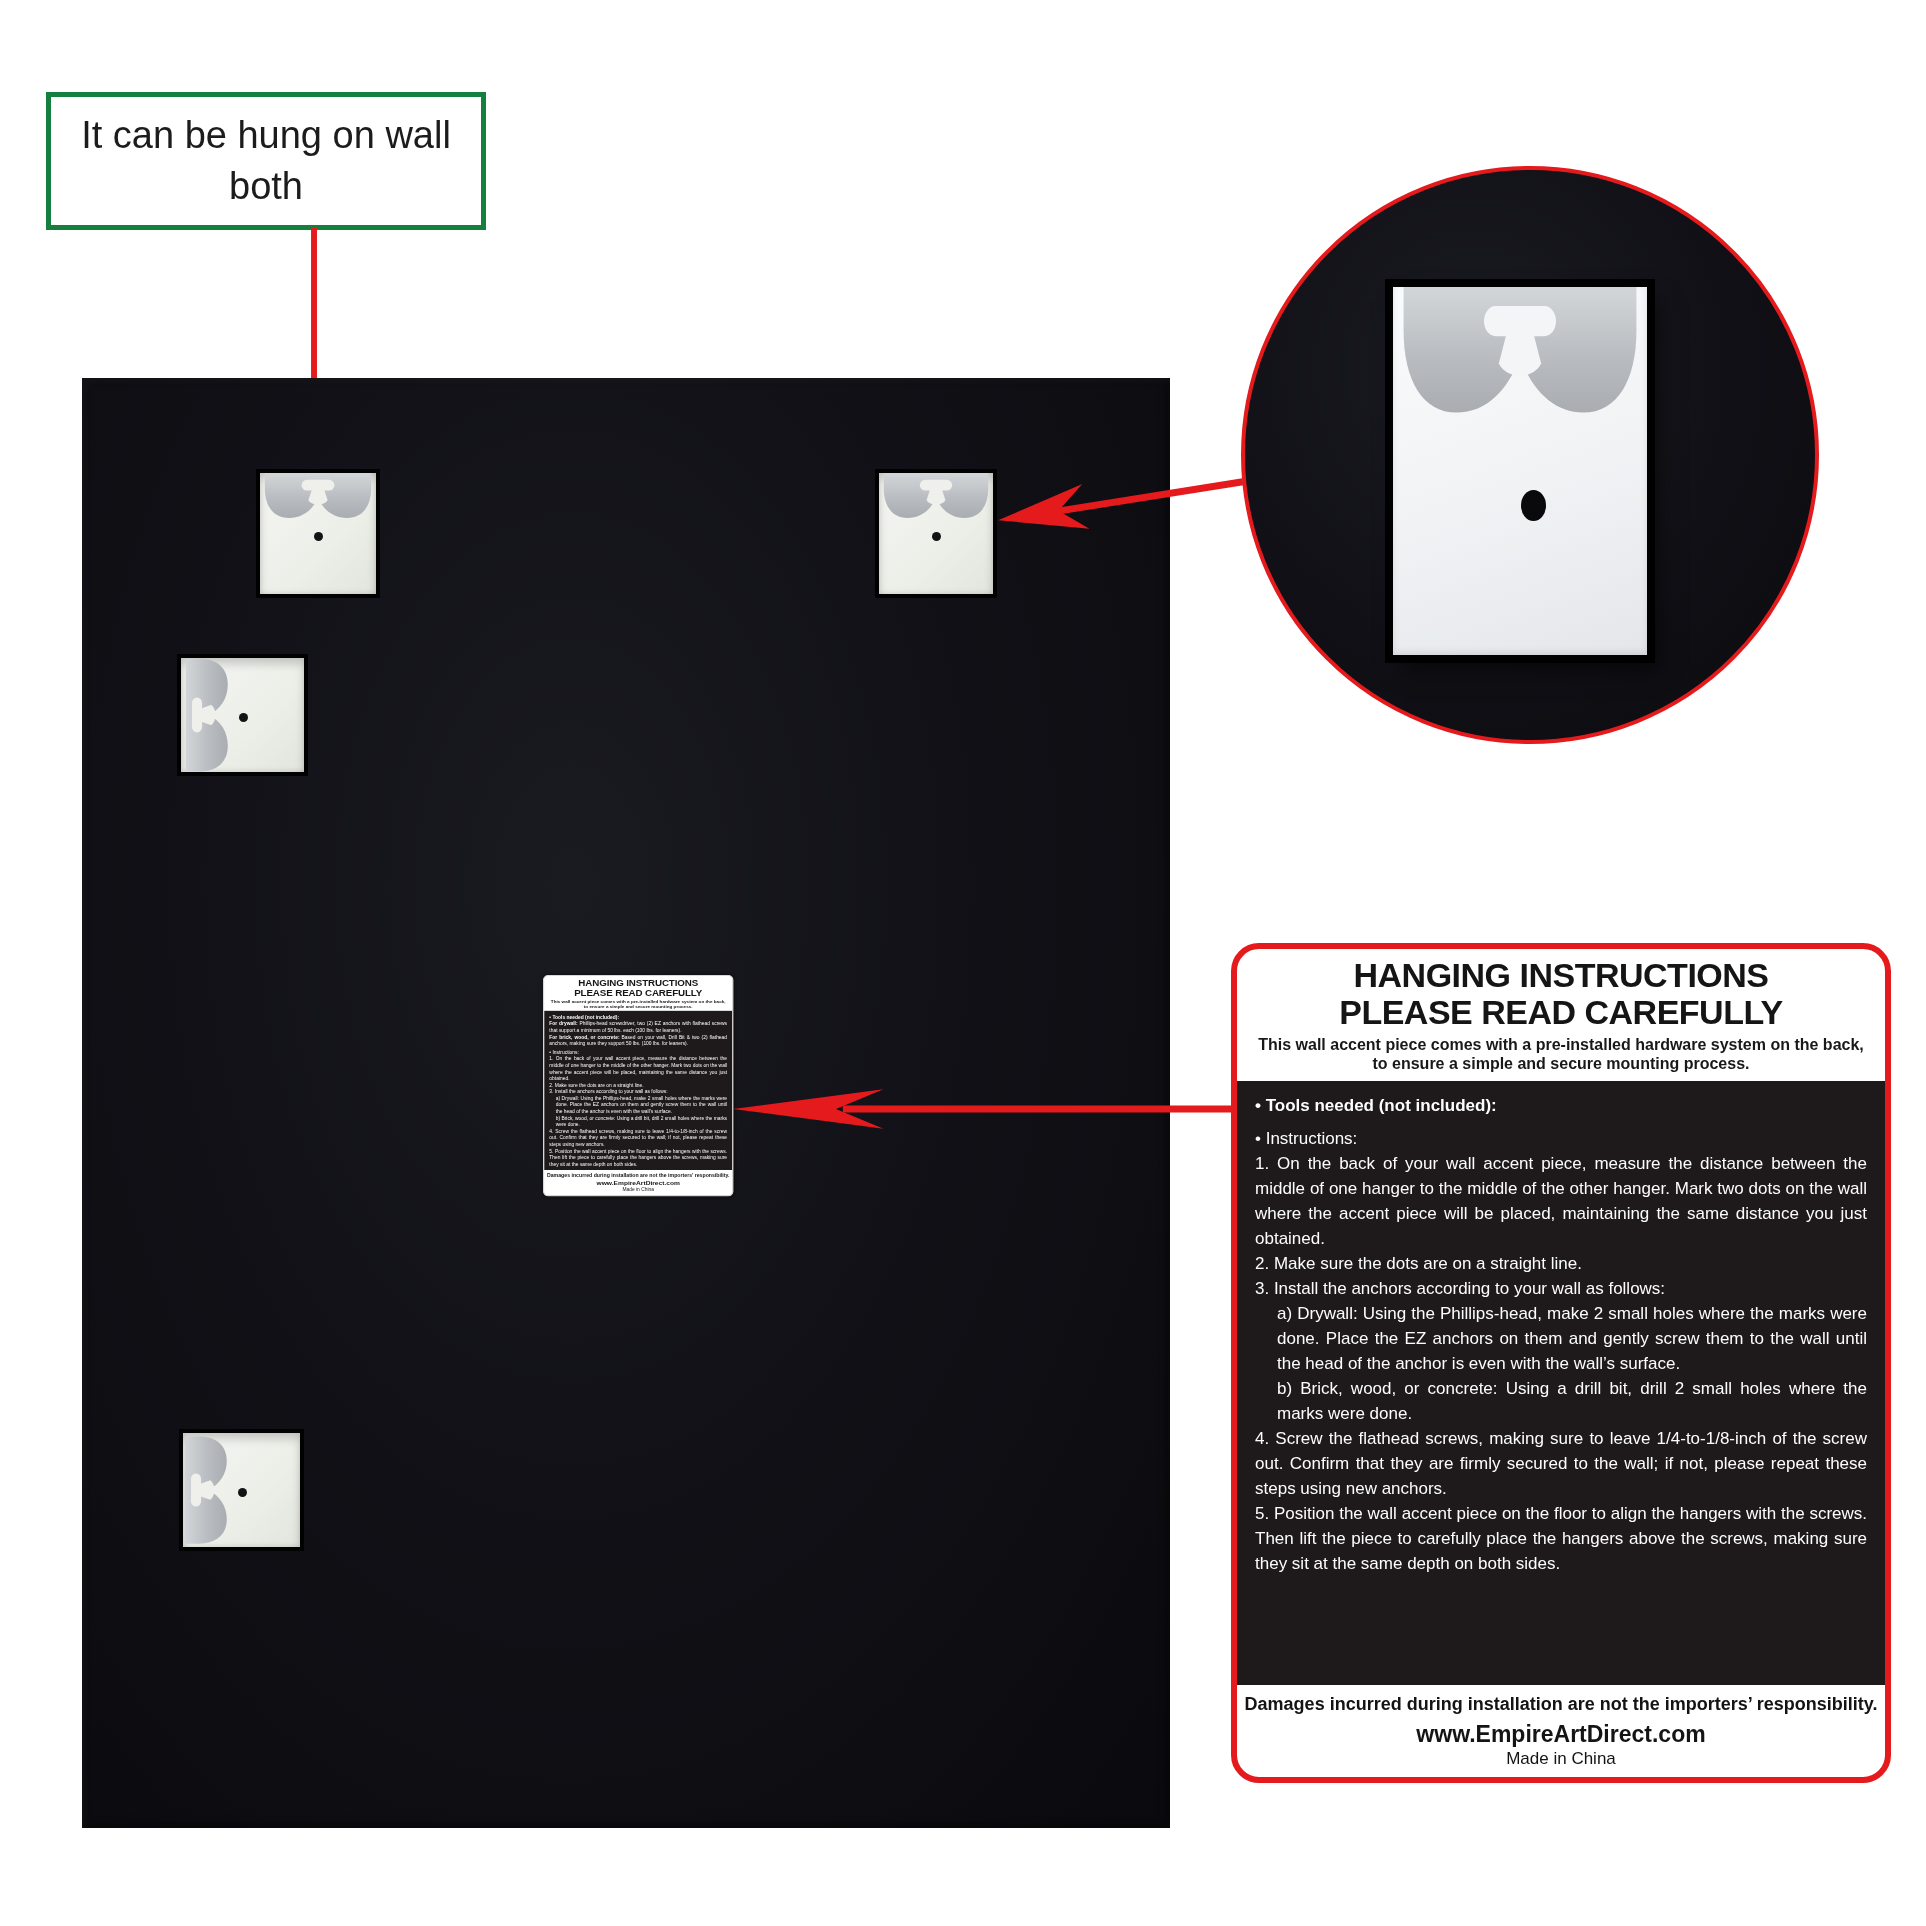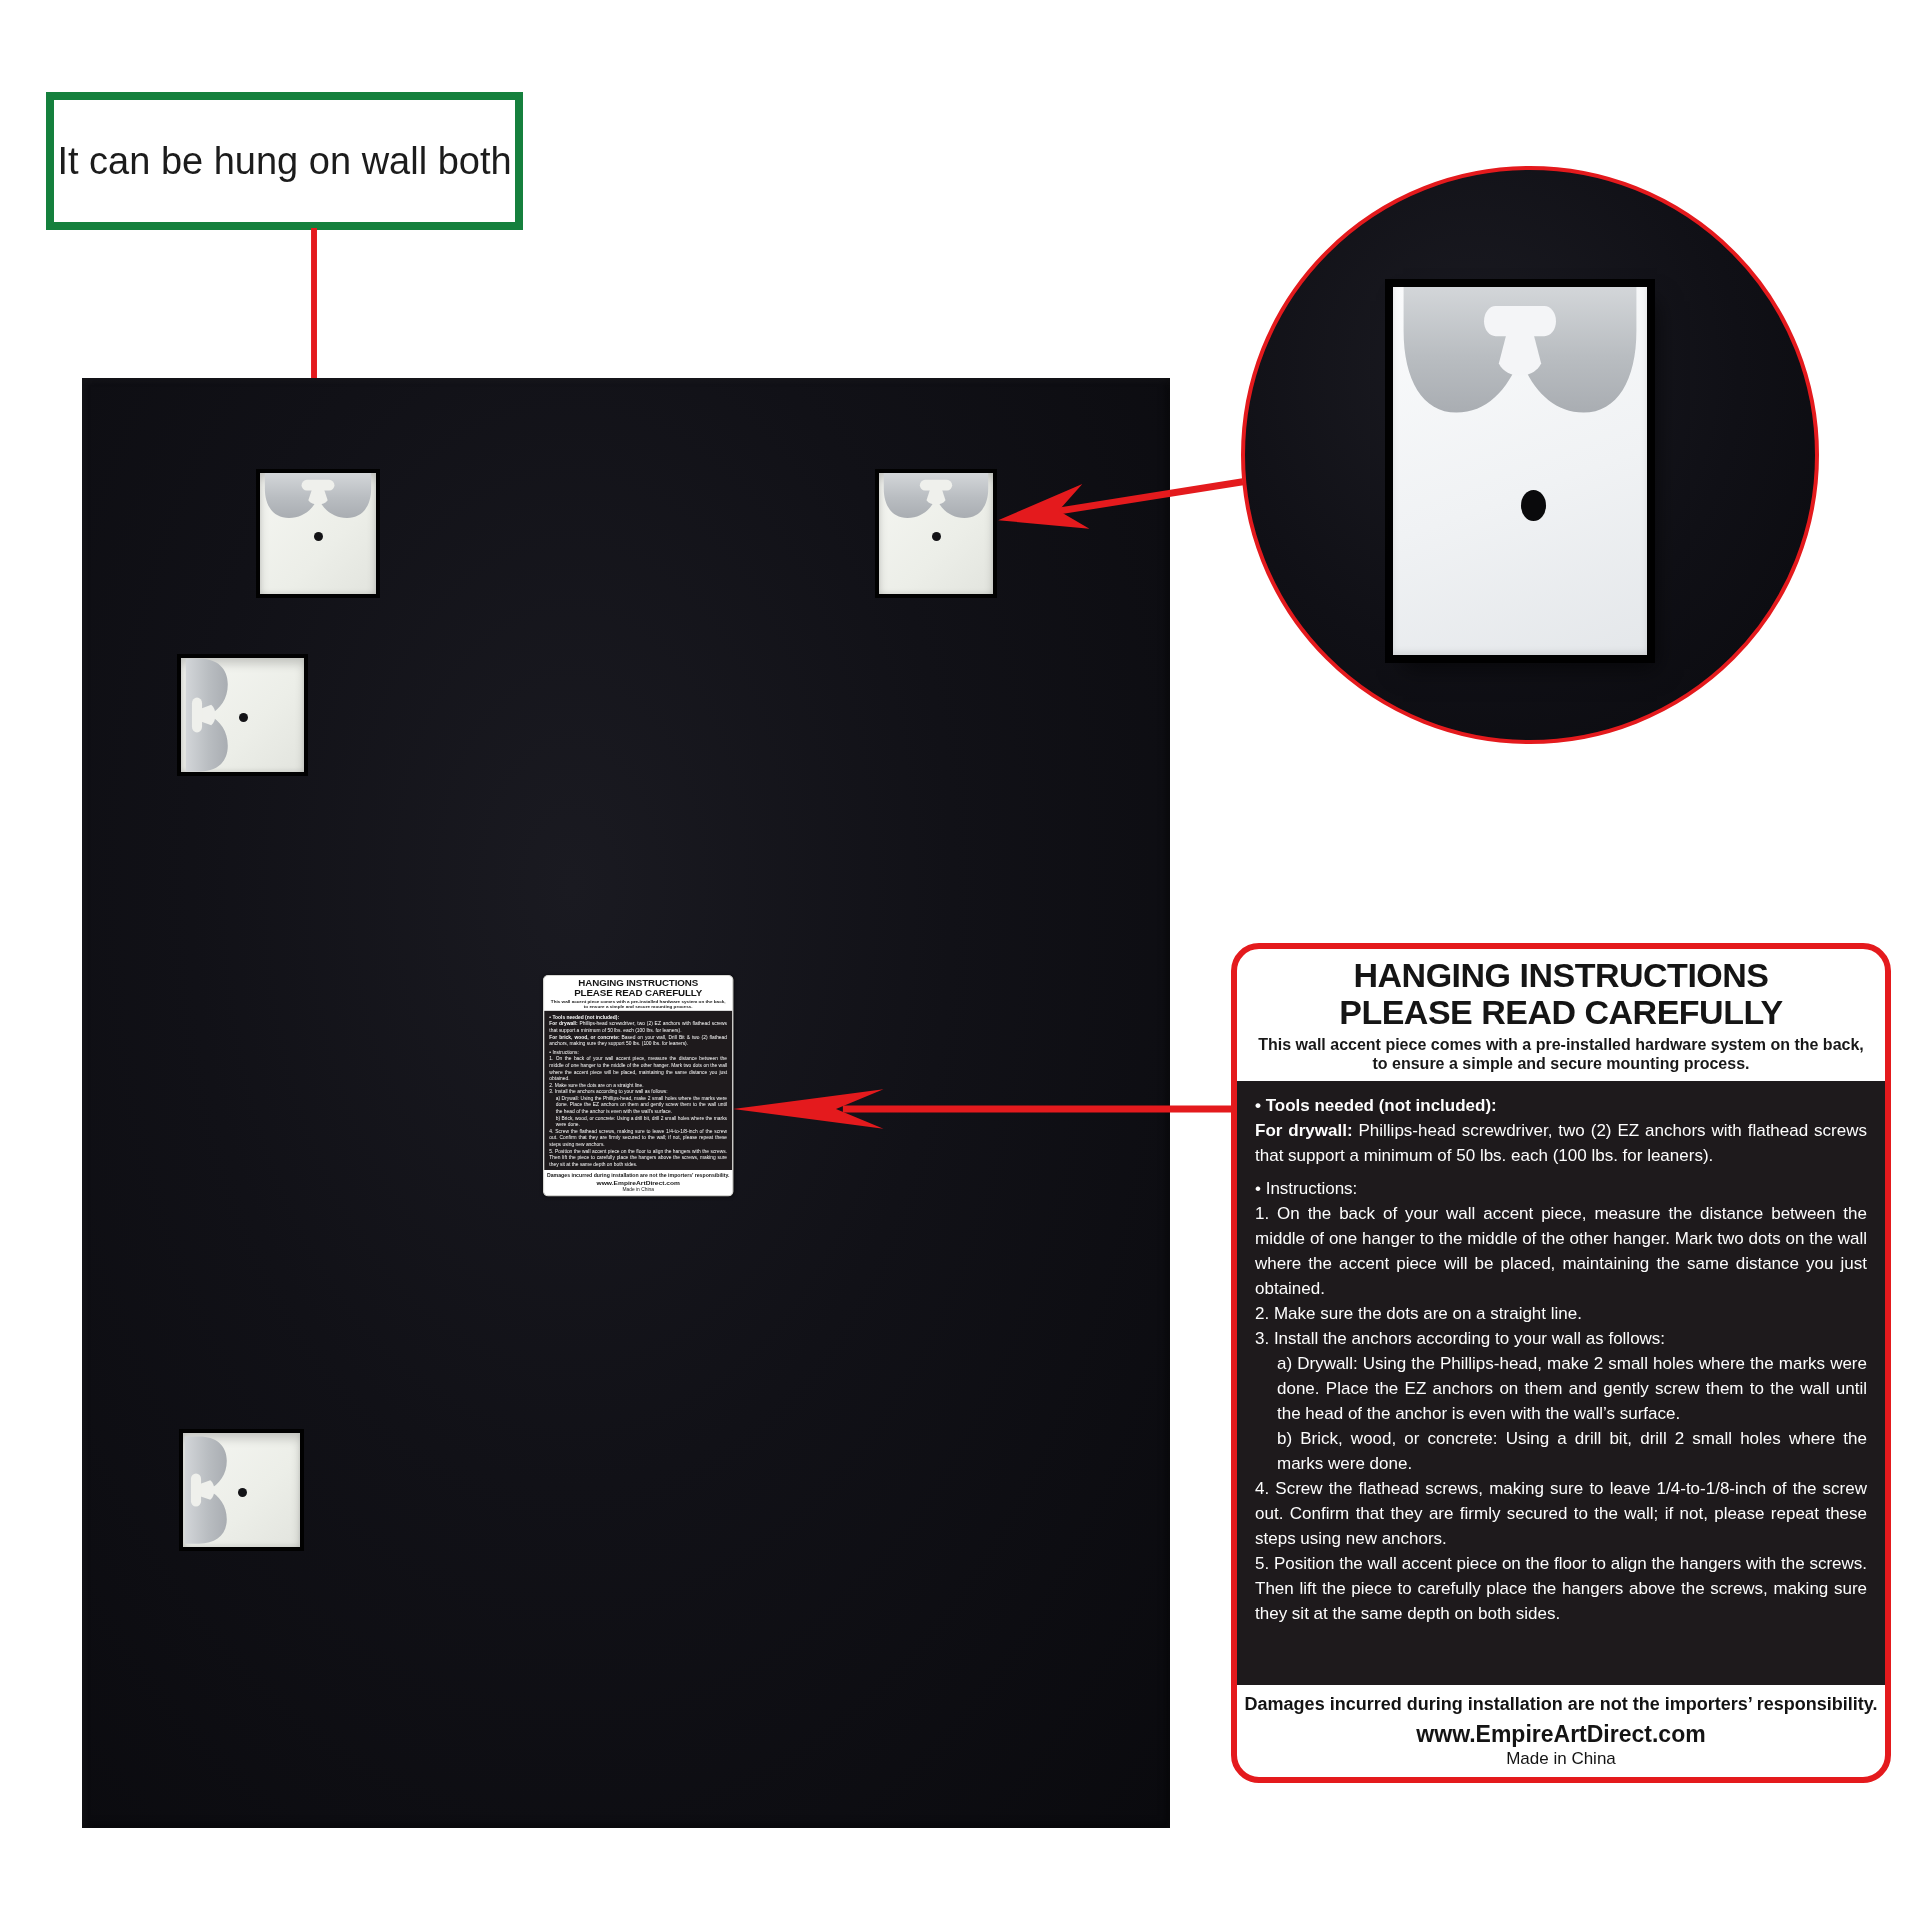--- a/index.html
+++ b/index.html
@@ -2,22 +2,22 @@
 <html><head>
 <meta charset="utf-8">
 <style>
   html,body{margin:0;padding:0;}
   body{
     width:1927px;height:1927px;position:relative;background:#ffffff;
     font-family:"Liberation Sans",sans-serif;overflow:hidden;
   }
   
   .callout{
-    position:absolute;left:46px;top:92px;width:477px;height:138px;
-    border:8px solid #15803d;background:#fff;box-sizing:border-box;
+    position:absolute;left:46px;top:92px;width:440px;height:138px;
+    border:5px solid #15803d;background:#fff;box-sizing:border-box;
     display:flex;flex-direction:column;justify-content:center;align-items:center;
     font-size:38px;line-height:51px;color:#1c1c1c;text-align:center;
   }
   .callout b{font-weight:bold;}
   
   .arrow-svg{position:absolute;overflow:visible;}
   .arrow-svg polygon{fill:#e41a1d;}
   .arrow-svg line{stroke:#e41a1d;}
   
   .art-panel{
@@ -220,21 +220,20 @@
         <div>HANGING INSTRUCTIONS</div>
         <div>PLEASE READ CAREFULLY</div>
       </div>
       <div class="instr-sub">
         <div>This wall accent piece comes with a pre-installed hardware system on the back,</div>
         <div>to ensure a simple and secure mounting process.</div>
       </div>
     </div>
     <div class="instr-body">
         <p class="bp b"><span class="lead">• Tools needed (not included):</span></p>
-        <p class="bp "><span class="lead">For drywall:</span> Phillips-head screwdriver, two (2) EZ anchors with flathead screws that support a minimum of 50 lbs. each (100 lbs. for leaners).</p>
         <p class="bp gap">• Instructions:</p>
         <p class="bp ">1. On the back of your wall accent piece, measure the distance between the middle of one hanger to the middle of the other hanger. Mark two dots on the wall where the accent piece will be placed, maintaining the same distance you just obtained.</p>
         <p class="bp ">2. Make sure the dots are on a straight line.</p>
         <p class="bp ">3. Install the anchors according to your wall as follows:</p>
         <p class="bp sub">a) Drywall:  Using the Phillips-head, make 2 small holes where the marks were done. Place the EZ anchors on them and gently screw them to the wall until the head of the anchor is even with the wall’s surface.</p>
         <p class="bp sub">b) Brick, wood, or concrete: Using a drill bit, drill 2 small holes where the marks were done.</p>
         <p class="bp ">4. Screw the flathead screws, making sure to leave 1/4-to-1/8-inch of the screw out. Confirm that they are firmly secured to the wall; if not, please repeat these steps using new anchors.</p>
         <p class="bp ">5. Position the wall accent piece on the floor to align the hangers with the screws. Then lift the piece to carefully place the hangers above the screws, making sure they sit at the same depth on both sides.</p>
       </div>
     <div class="instr-foot">

